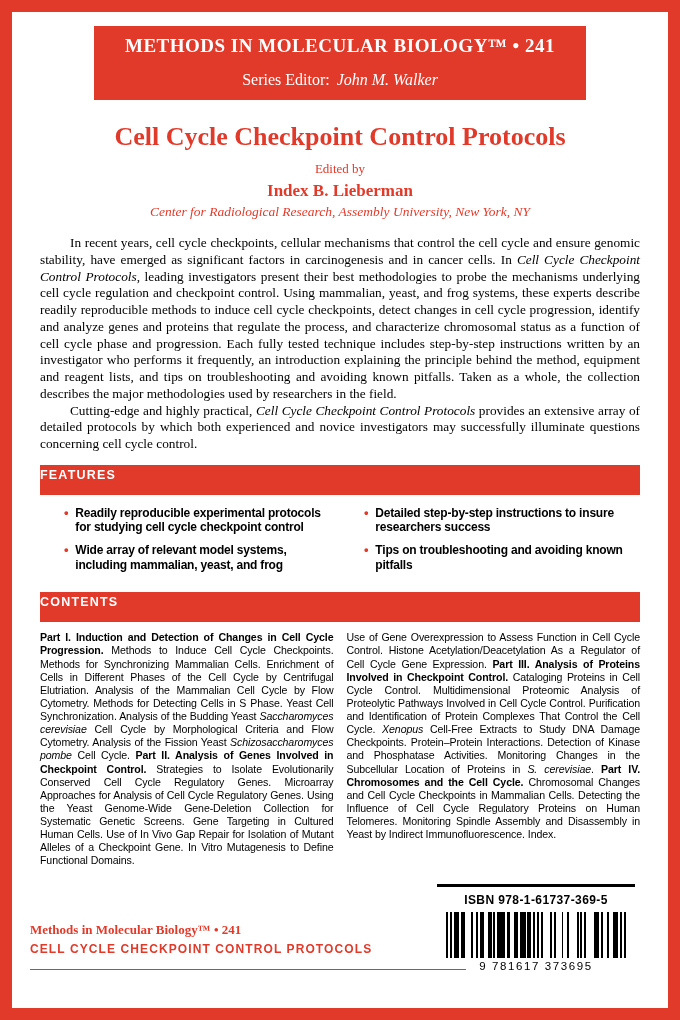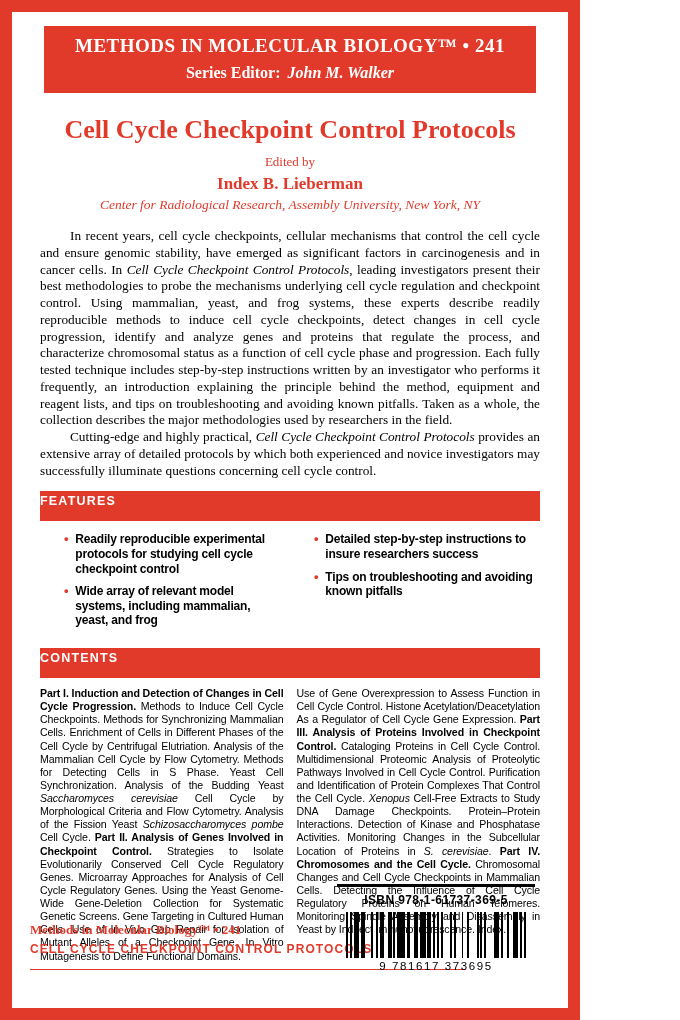--- a/index.html
+++ b/index.html
@@ -1,29 +1,29 @@
 <!DOCTYPE html>
 <html style="--red: #e13a2b;"><head>
 <meta charset="utf-8">
 <style>
   :root{ --red:#e13a2b; }
   *{ margin:0; padding:0; box-sizing:border-box; }
   html,body{ margin:0; padding:0; background:#fff; }
   .page{
-    position:relative; width:580px; height:1020px; overflow:hidden;
+    position:relative; width:680px; height:1020px; overflow:hidden;
     background:#fff; border:12px solid var(--red);
     font-family:"Liberation Serif", serif; color:#000;
   }
   
   .banner{
     width:492px; margin:14px auto 0; background:var(--red); color:#fff;
     text-align:center; padding:9px 4px 11px;
   }
   .banner-line1{ font-size:19px; font-weight:bold; letter-spacing:.5px; }
-  .banner-line2{ font-size:16px; font-weight:bold; margin-top:7px; }
+  .banner-line2{ font-size:16px; font-weight:normal; margin-top:14px; }
   .banner-line2 .name{ font-style:italic; margin-left:7px; }
   
   .title{ margin:22px 28px 0; text-align:center; color:var(--red); font-size:26px; font-weight:bold; }
   .edited-by{ margin-top:9px; text-align:center; color:var(--red); font-size:13px; }
   .editor{ margin-top:4px; text-align:center; color:var(--red); font-size:17px; font-weight:bold; }
   .affiliation{ margin-top:3px; text-align:center; color:var(--red); font-size:13.5px; font-style:italic; }
   
   .description{ margin:15px 28px 0; font-size:13.3px; line-height:1.26; text-align:justify; }
   .description p{ text-indent:30px; }
   

